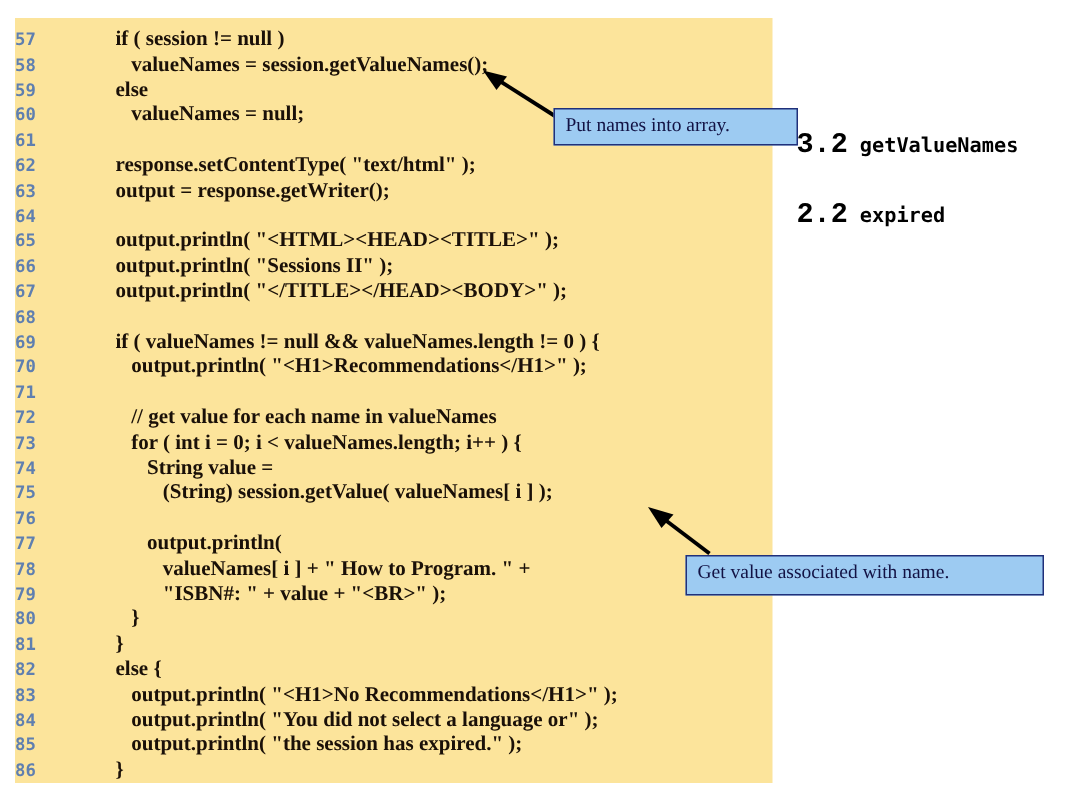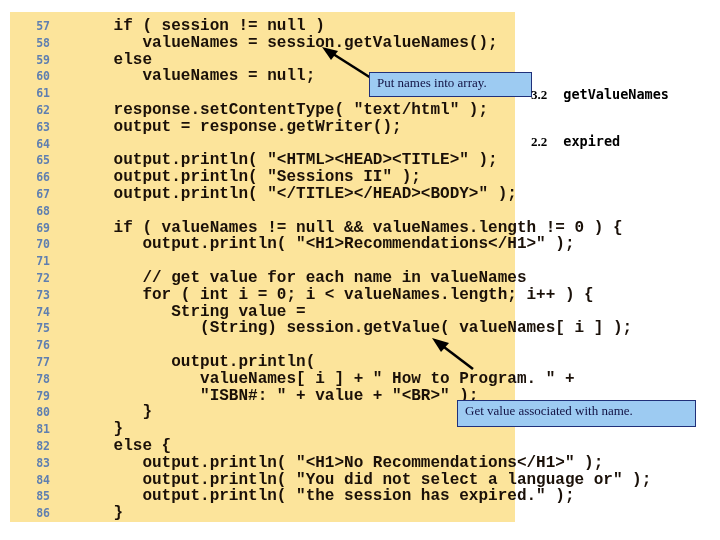--- a/index.html
+++ b/index.html
@@ -41,32 +41,32 @@
 
   .code-row {
     display: block;
     height: 16.8px;
     white-space: pre;
   }
   .line-no {
     display: inline-block;
     width: 40px;
     padding-right: 6px;
-    text-align: right;
+    text-align: left;
     color: #5f7fb0;
     font-family: "DejaVu Sans Mono", "Liberation Mono", monospace;
     font-weight: bold;
     font-size: 11.5px;
   }
   .line-src {
     display: inline-block;
     color: #1a1008;
-    font-family: Liberation Mono, monospace;
+    font-family: Liberation Serif, serif;
     font-weight: bold;
-    font-size: 16px;
+    font-size: 14px;
     white-space: pre;
   }
 
   
   .callout {
     position: absolute;
     background: #9dcbf2;
     border: 1.5px solid #20307a;
     color: #121244;
     font-family: "Liberation Serif", serif;
@@ -80,50 +80,49 @@
     left: 369px;
     top: 72px;
     width: 163px;
     height: 25px;
   }
   #callout-get-value {
     left: 457px;
     top: 370px;
     width: 239px;
     height: 27px;
-    margin-top: 30px;
   }
 
   
   #arrow-layer {
     position: absolute;
     left: 0;
     top: 0;
     width: 720px;
     height: 540px;
     pointer-events: none;
   }
 
   
   .step-label {
     position: absolute;
     white-space: nowrap;
     color: #000000;
   }
   .step-num {
-    font-family: Liberation Serif, serif;
+    font-family: Liberation Mono, monospace;
     font-weight: bold;
-    font-size: 13px;
+    font-size: 19px;
     letter-spacing: 0px;
   }
   .step-method {
     font-family: "DejaVu Sans Mono", "Liberation Mono", monospace;
     font-weight: bold;
     font-size: 13.5px;
-    margin-left: 16px;
+    margin-left: 8px;
   }
   #step-3-2 { left: 531px; top: 85px; }
   #step-3-3 { left: 531px; top: 132px; }
 </style>
 </head>
 <body>
 
 <div id="slide">
 
   <div id="code-panel">

